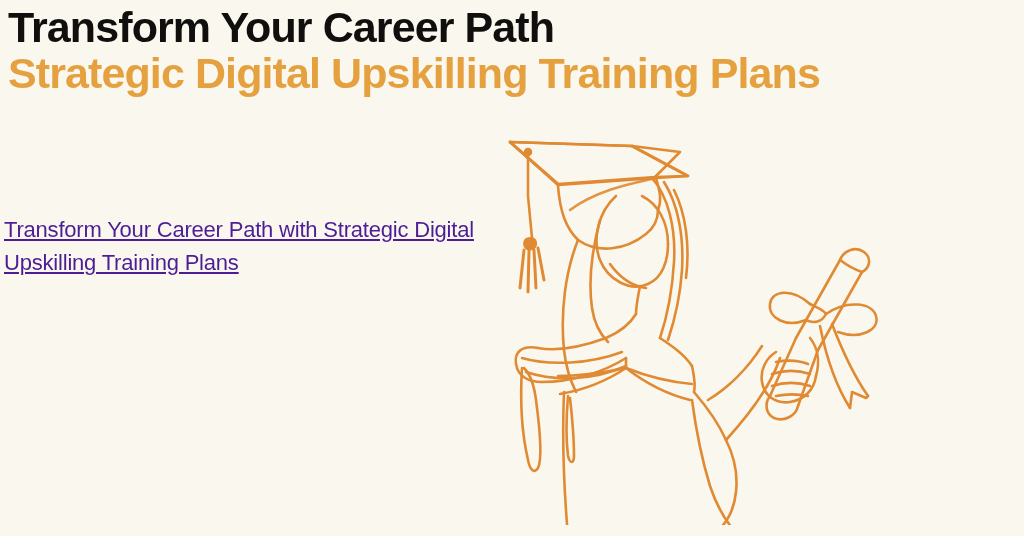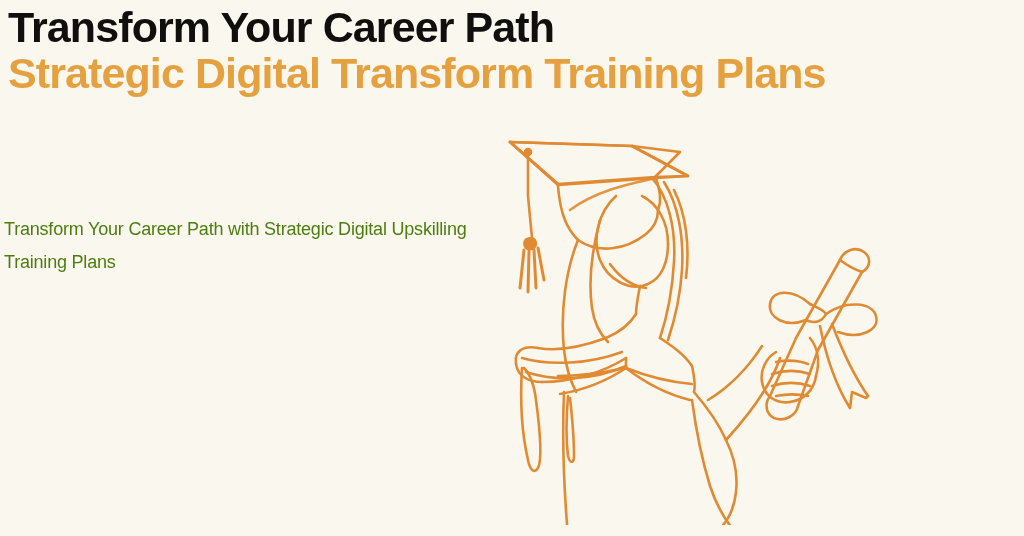--- a/index.html
+++ b/index.html
@@ -42,25 +42,26 @@
     letter-spacing: -0.9px;
     line-height: 46px;
     white-space: nowrap;
     margin: 0;
   }
   .body-copy {
     position: absolute;
     left: 4px;
     top: 213px;
     width: 520px;
-    font-size: 18px;
+    font-size: 22px;
     line-height: 33px;
-    color: #4d7c0f;
+    color: #4c1d95;
     letter-spacing: -0.2px;
     margin: 0;
+    text-decoration: underline;
   }
   .illustration {
     position: absolute;
     left: 480px;
     top: 100px;
     width: 400px;
     height: 436px;
   }
   .illustration svg {
     display: block;
@@ -68,21 +69,21 @@
     height: 436px;
   }
 </style>
 </head>
 <body>
 
 <div class="banner">
 
   <div class="headline-block">
     <div class="headline-line1">Transform Your Career Path</div>
-    <div class="headline-line2">Strategic Digital Transform Training Plans</div>
+    <div class="headline-line2">Strategic Digital Upskilling Training Plans</div>
   </div>
 
   <p class="body-copy">Transform Your Career Path with Strategic Digital Upskilling Training Plans</p>
 
   <div class="illustration">
     <svg viewBox="0 0 400 436" xmlns="http://www.w3.org/2000/svg" fill="none" stroke="#e08a33" stroke-width="2.6" stroke-linecap="round" stroke-linejoin="round">
 
       <path d="M152 46 L30 42 L78 84 L175 77 L200 52 Z" stroke-width="2.6"></path>
       <path d="M152 46 L208 76 L175 77"></path>
       <path d="M30 42 L78 84"></path>

